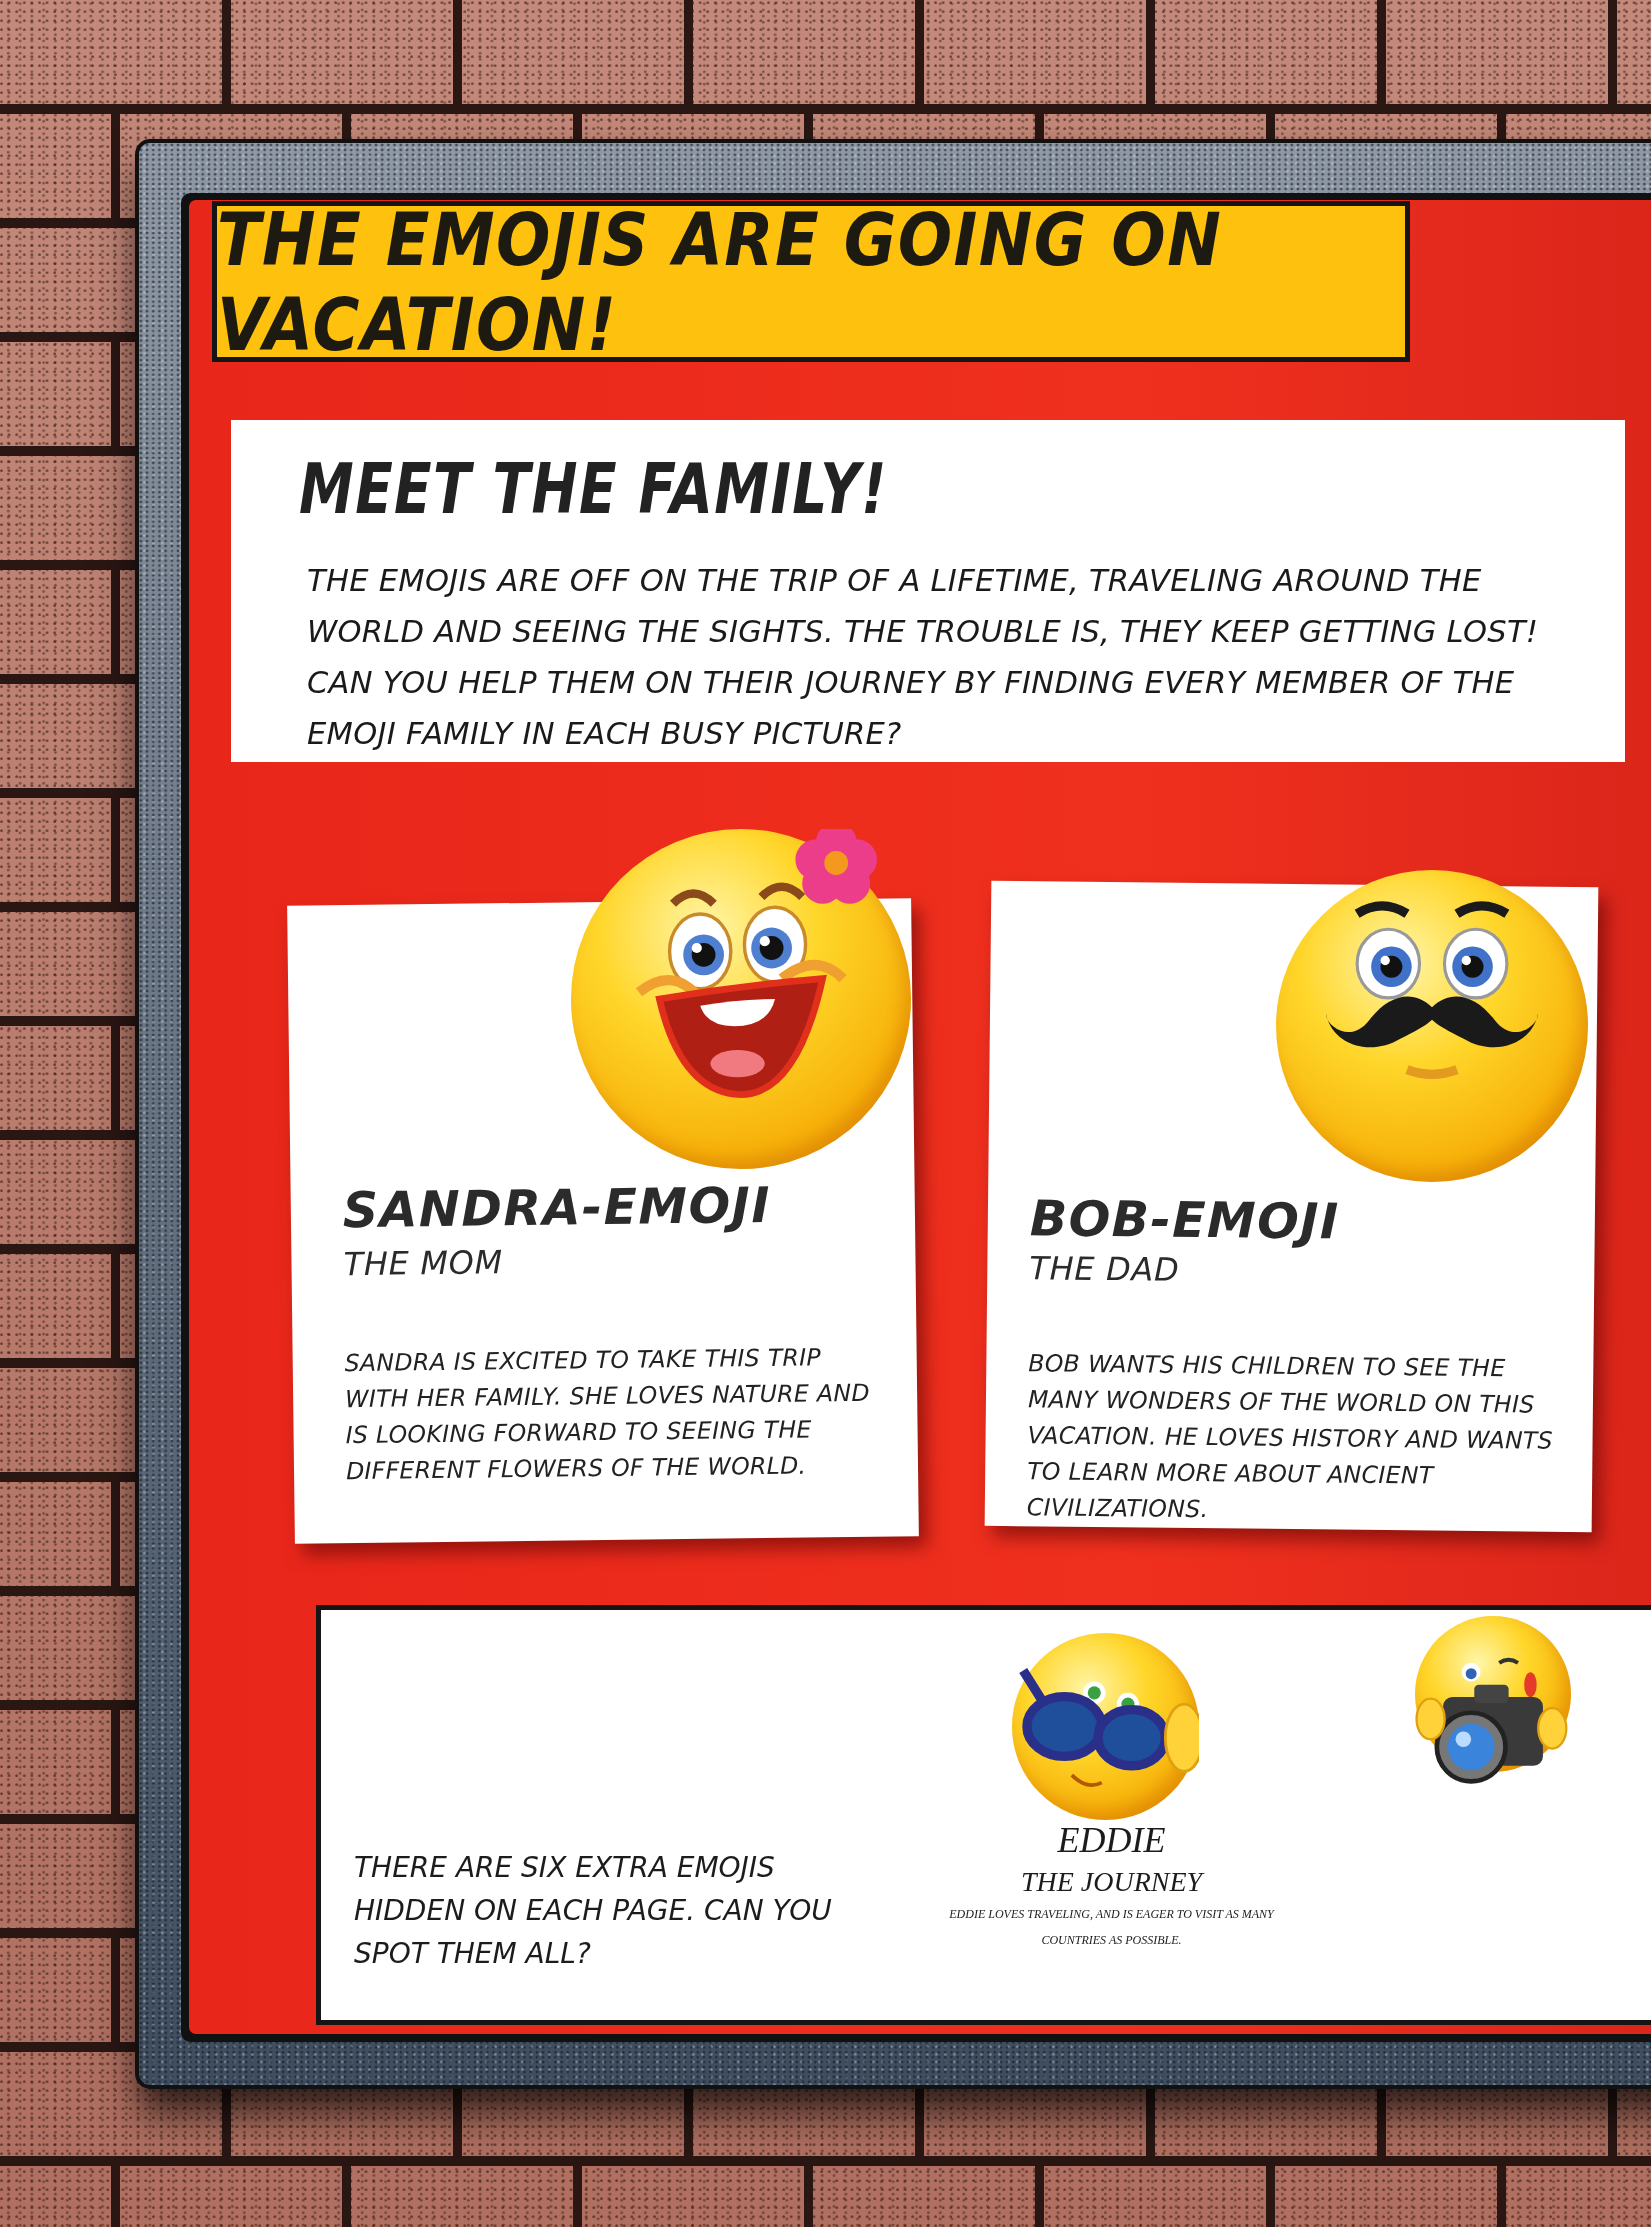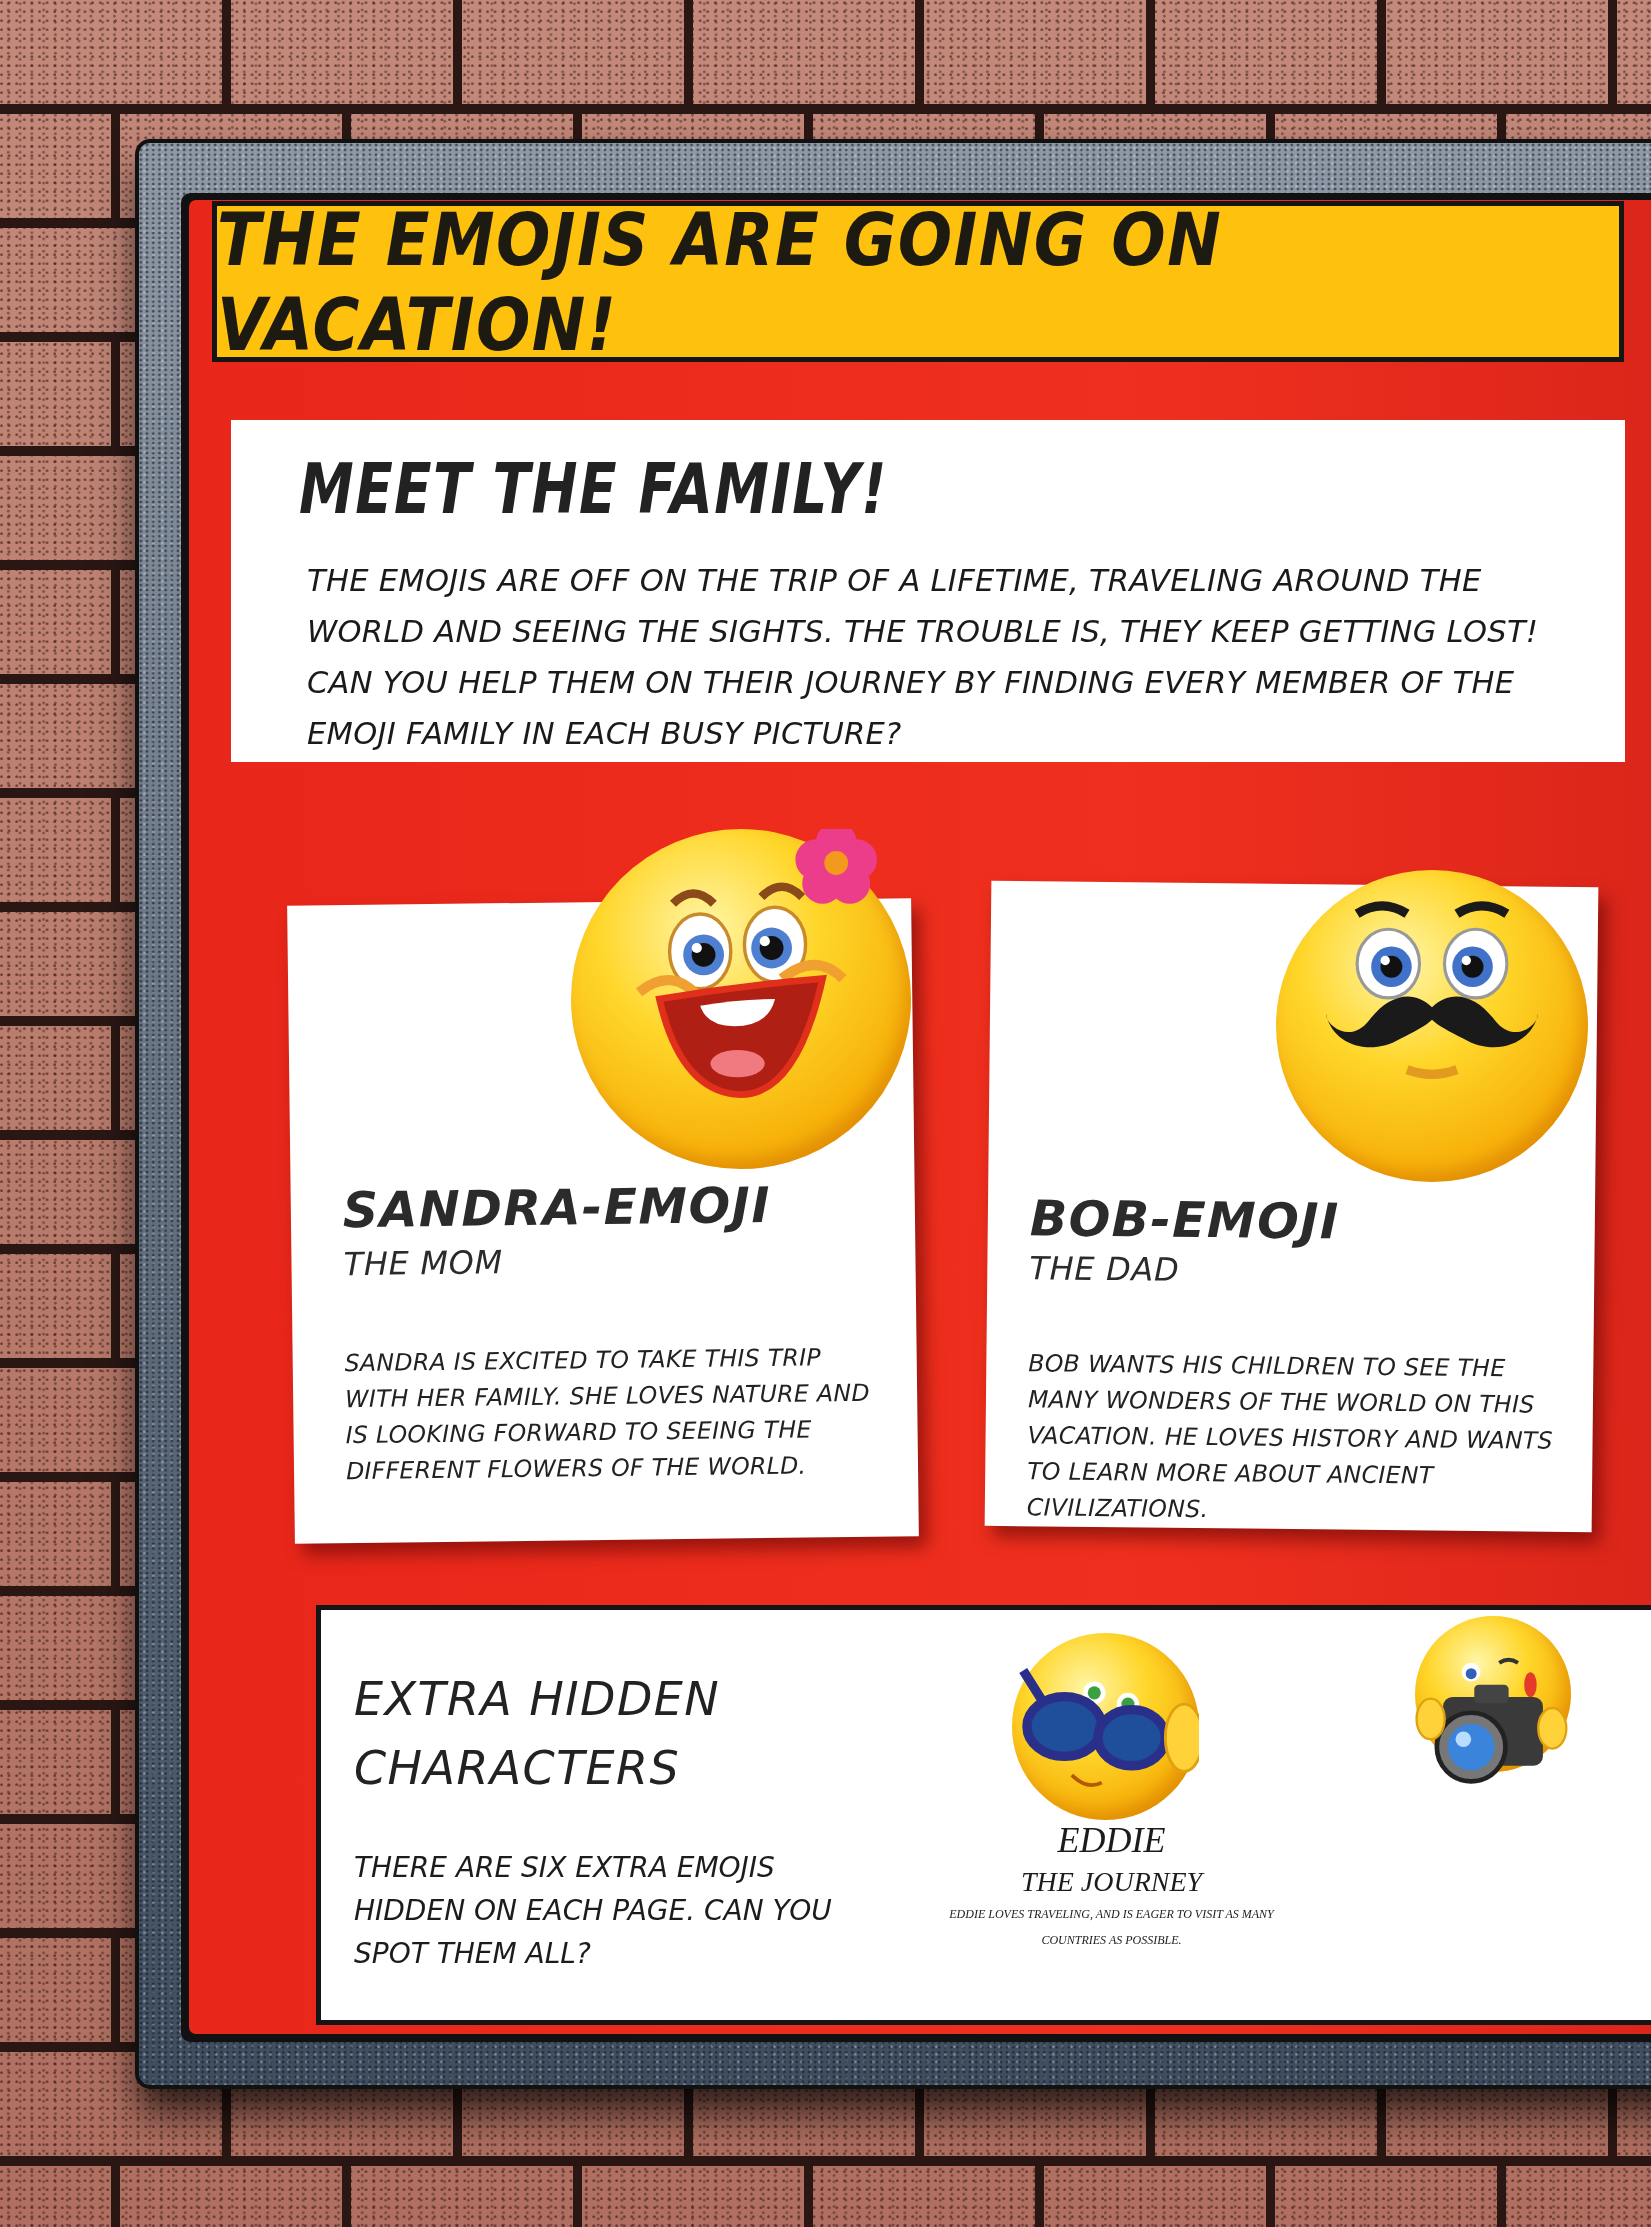--- a/index.html
+++ b/index.html
@@ -36,21 +36,21 @@
     background:#111; border-radius:9.7px;
   }
   .red-panel {
     position:absolute; left:50px; top:57px; right:-42px; bottom:51px;
     background: linear-gradient(90deg,#e8261a,#f0301e 60%,#d8241a);
     border-radius:7px;
   }
 
   
   .title-bar {
-    position:absolute; left:212px; top:201px; width:1412px; height:161px;
+    position:absolute; left:212px; top:201px; width:1198px; height:161px;
     background:#fdc10e; border:5.5px solid #151515; box-sizing:border-box;
     display:flex; align-items:center; justify-content:flex-start;
   }
   .title-bar h1 {
     margin:0; font-family:"DejaVu Sans", sans-serif; font-weight:bold; font-style:italic;
     font-size:64px; letter-spacing:1.4px; color:#1d1a12; transform:scaleY(1.15);
   }
 
   
   .intro {
@@ -216,21 +216,20 @@
       <circle cx="35" cy="29" r="1.5" fill="#fff"></circle>
     <circle cx="63" cy="31" r="6.5" fill="#3f72c8"></circle>
       <circle cx="63" cy="31" r="3.5" fill="#111"></circle>
       <circle cx="61" cy="29" r="1.5" fill="#fff"></circle>
     <path d="M50 44 C44 38 36 40 30 48 C24 56 16 50 16 46 C18 56 30 60 40 54 C44 52 48 50 50 48 C52 50 56 52 60 54 C70 60 82 56 84 46 C84 50 76 56 70 48 C64 40 56 38 50 44 Z" fill="#1a1a1a"></path>
     <path d="M42 64 q8 3 16 0" stroke="#e39a20" stroke-width="3" fill="none"></path>
   </svg>
 </div>
 
 <section class="extra">
-  <h3>EXTRA HIDDEN CHARACTERS</h3>
   <p class="extra-desc">THERE ARE SIX EXTRA EMOJIS HIDDEN ON EACH PAGE. CAN YOU SPOT THEM ALL?</p>
   <div class="mini eddie">
     <span class="mname">EDDIE</span>
     <span class="mrole">THE JOURNEY</span>
     <span class="mdesc">EDDIE LOVES TRAVELING, AND IS EAGER TO VISIT AS MANY COUNTRIES AS POSSIBLE.</span>
   </div>
 </section>
 
 <div class="emoji eddie-face">
   <svg viewBox="0 0 100 100">

